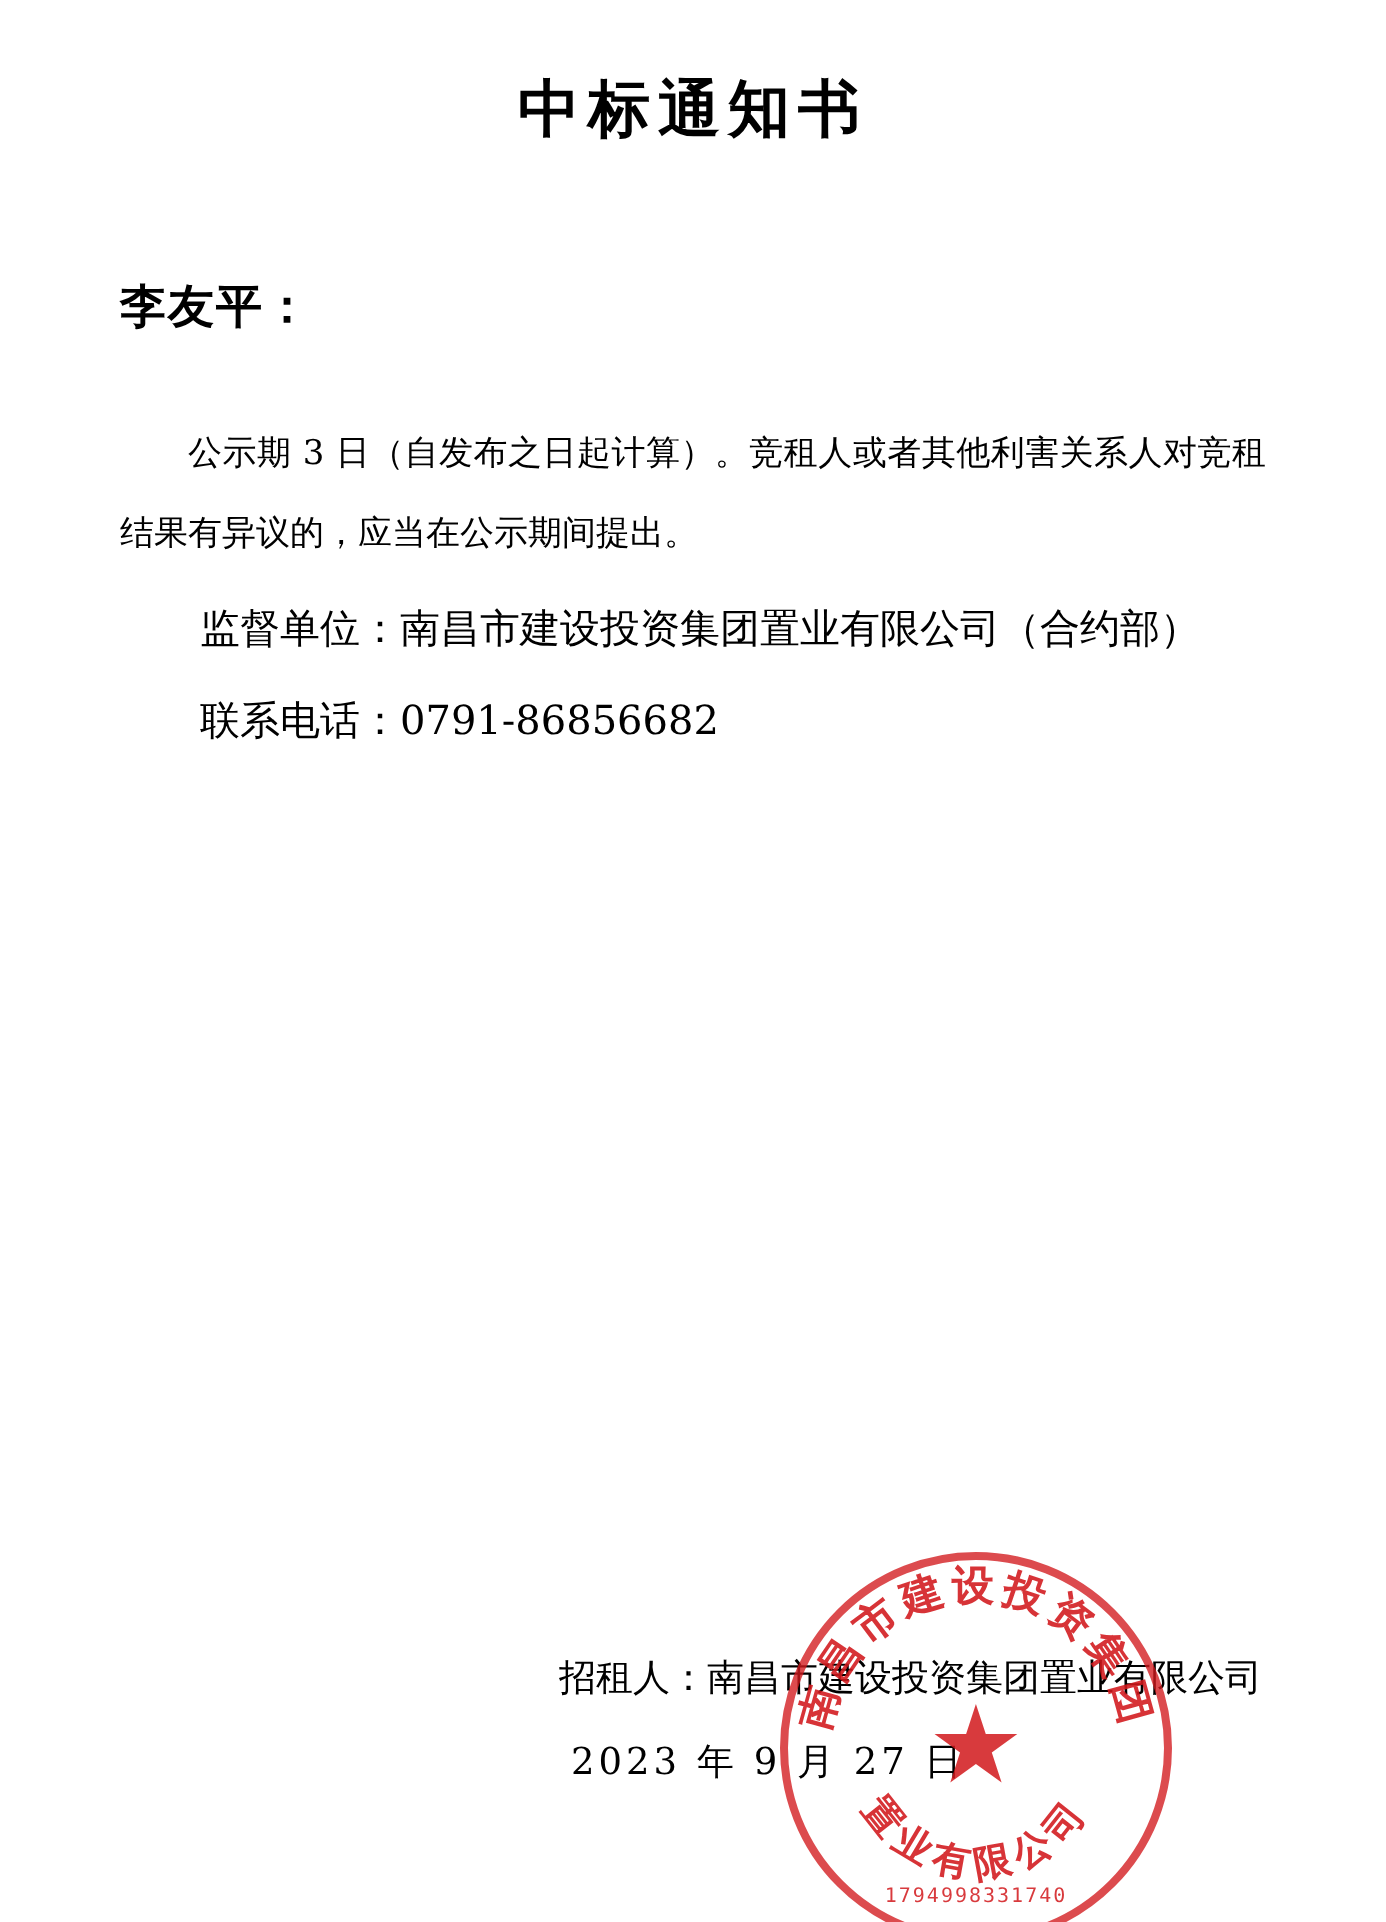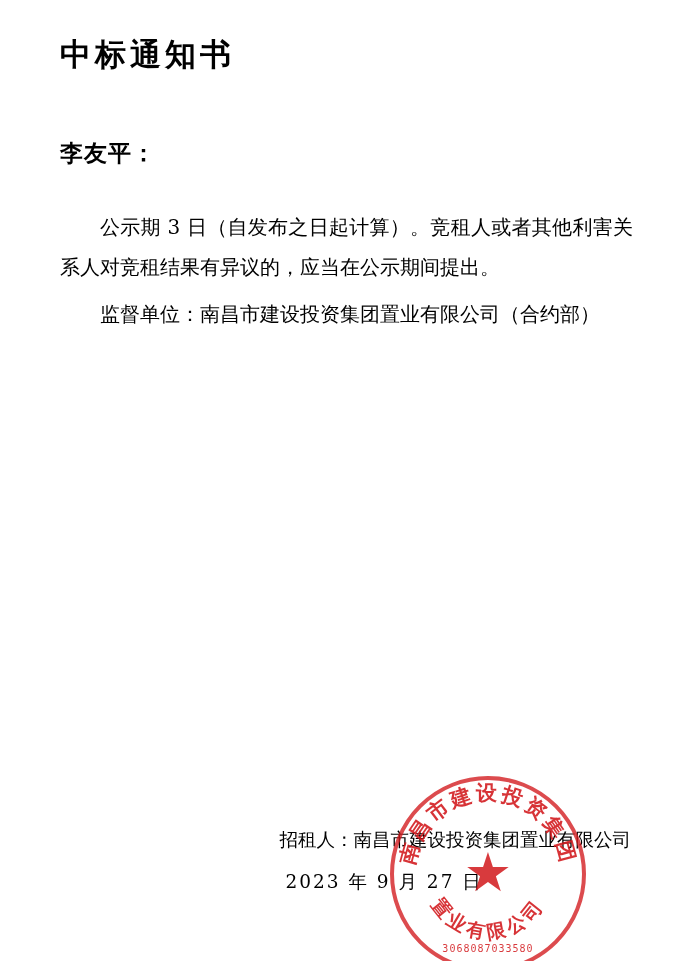--- a/index.html
+++ b/index.html
@@ -16,21 +16,21 @@
     overflow: hidden;
   }
   .page {
     position: relative;
     width: 693px;
     height: 961px;
     box-sizing: border-box;
     padding: 0 60px;
   }
   .doc-title {
-    text-align: left;
+    text-align: center;
     font-size: 31px;
     font-weight: bold;
     letter-spacing: 4px;
     margin-top: 34px;
     margin-bottom: 0;
     font-family: "DejaVu Serif", "Liberation Serif", serif;
   }
   .salutation {
     margin-top: 62px;
     font-size: 23px;
@@ -63,21 +63,21 @@
   .result-value {
     display: inline-block;
     text-decoration: underline;
     text-underline-offset: 5px;
     padding: 0 10px;
     margin-left: 6px;
     letter-spacing: 1px;
   }
   .notice-para {
     margin-top: 38px;
-    font-size: 20px;
+    font-size: 17px;
     line-height: 40px;
     text-align: justify;
     text-justify: inter-ideograph;
     text-indent: 2em;
   }
   .info-line {
     margin-top: 8px;
     font-size: 20px;
     line-height: 38px;
     text-indent: 2em;
@@ -156,20 +156,21 @@
 
   <h1 class="doc-title">中标通知书</h1>
 
   <div class="salutation">李友平：</div>
 
 
 
   <div class="notice-para">公示期 3 日（自发布之日起计算）。竞租人或者其他利害关系人对竞租结果有异议的，应当在公示期间提出。</div>
 
   <div class="info-line">监督单位：南昌市建设投资集团置业有限公司（合约部）</div>
+  <div class="info-line">联系电话：0791-86856682</div>
 
   <div class="signature-block">
     <span>招租人：南昌市建设投资集团置业有限公司</span>
     <span class="sig-date">2023 年 9 月 27 日</span>
   </div>
 
   <div class="seal">
     <div class="seal-ring"></div>
     <svg class="seal-text-svg" viewBox="0 0 196 196">
       <defs>
@@ -177,16 +178,16 @@
         <path id="arcBottom" d="M 34,98 A 64,64 0 0 0 162,98"></path>
       </defs>
       <text font-size="21" letter-spacing="3">
         <textPath href="#arcTop" startOffset="50%" text-anchor="middle">南昌市建设投资集团</textPath>
       </text>
       <text font-size="19" letter-spacing="4">
         <textPath href="#arcBottom" startOffset="50%" text-anchor="middle">置业有限公司</textPath>
       </text>
     </svg>
     <div class="seal-star">★</div>
-    <div class="seal-code">3068087033580</div>
+    <div class="seal-code">1794998331740</div>
   </div>
 
 </div>
 
 </body></html>

